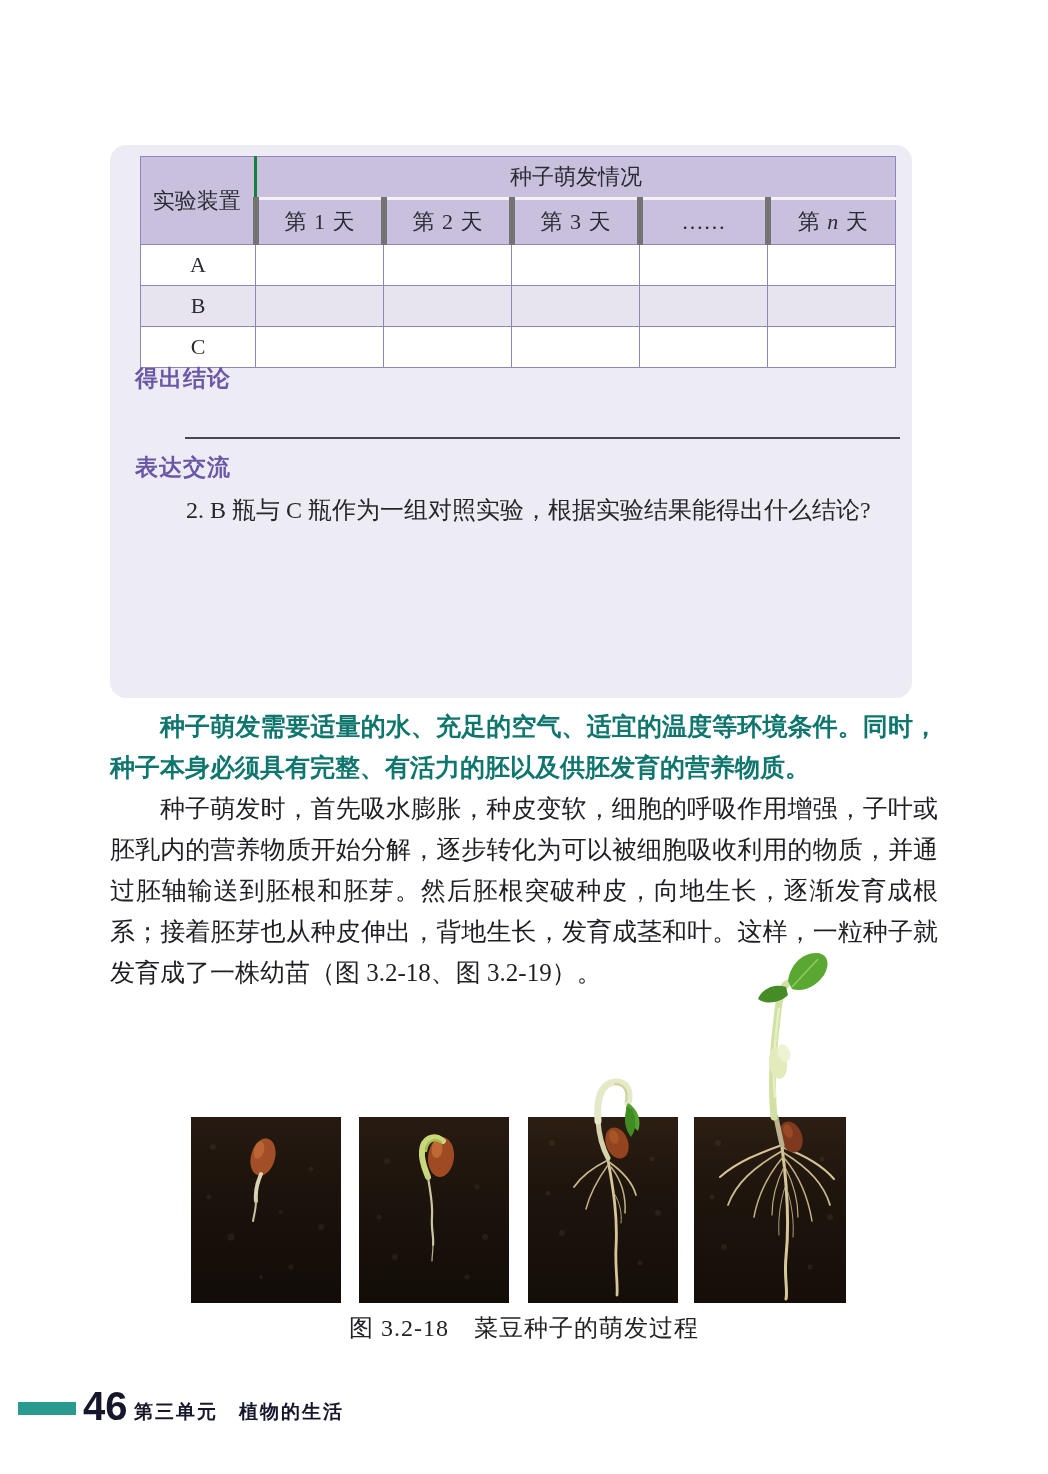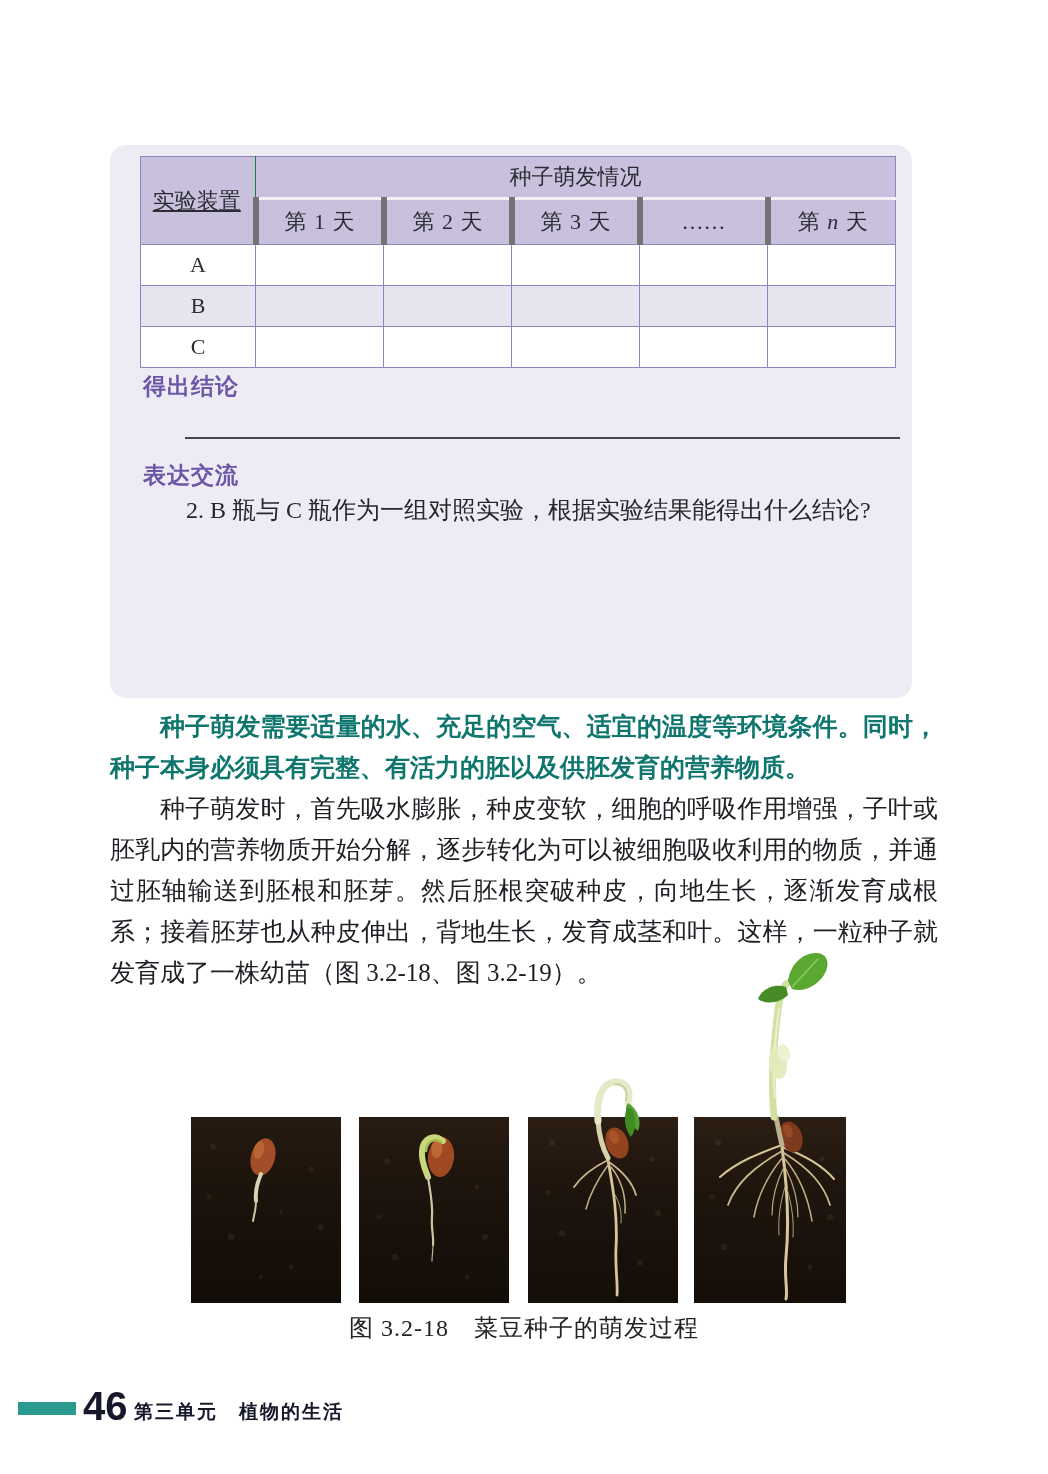--- a/index.html
+++ b/index.html
@@ -13,30 +13,30 @@
     position:absolute; left:110px; top:145px; width:802px; height:553px;
     background:#edecf5; border-radius:16px;
   }
   .exp-table {
     position:absolute; left:30px; top:11px; width:755px;
     table-layout:fixed; border-collapse:collapse;
     font-size:22px; color:#2b2b33;
   }
   .exp-table th, .exp-table td { border:1.5px solid #8d85be; padding:0; text-align:center; }
   .exp-table thead th { background:#c9c0dd; font-weight:normal; }
-  th.corner { border-right:1px solid #15803d;text-decoration:underline; }
+  th.corner { border-right:3px solid #15803d; }
   th.group  { border-bottom:3px solid #f2f1f8; height:40px; }
   th.day    { border-left:6px solid #737373; height:44px; }
   .exp-table tbody td, .exp-table tbody th { height:40px; background:#ffffff; }
   .exp-table tbody tr.alt td { background:#e7e4f0; }
   .dnum { padding:0 2px; }
   .it { font-style:italic; }
 
   .sec-head {
-    position:absolute; left:25px; margin:8px;
+    position:absolute; left:25px; margin:0;
     font-family:Liberation Serif, serif;
     font-weight:700; font-size:23px; color:#6b57a5; letter-spacing:1px;
   }
   .conclusion { top:218px; }
   .answer-line { position:absolute; left:75px; top:292px; width:715px; height:2px; background:#47474f; }
   .discussion { top:307px; }
   .questions  { position:absolute; left:4px; top:345px; width:780px; }
   .q { margin:0; font-size:24px; line-height:40px; color:#26262b;
        text-indent:3em; text-align:justify; }
 

